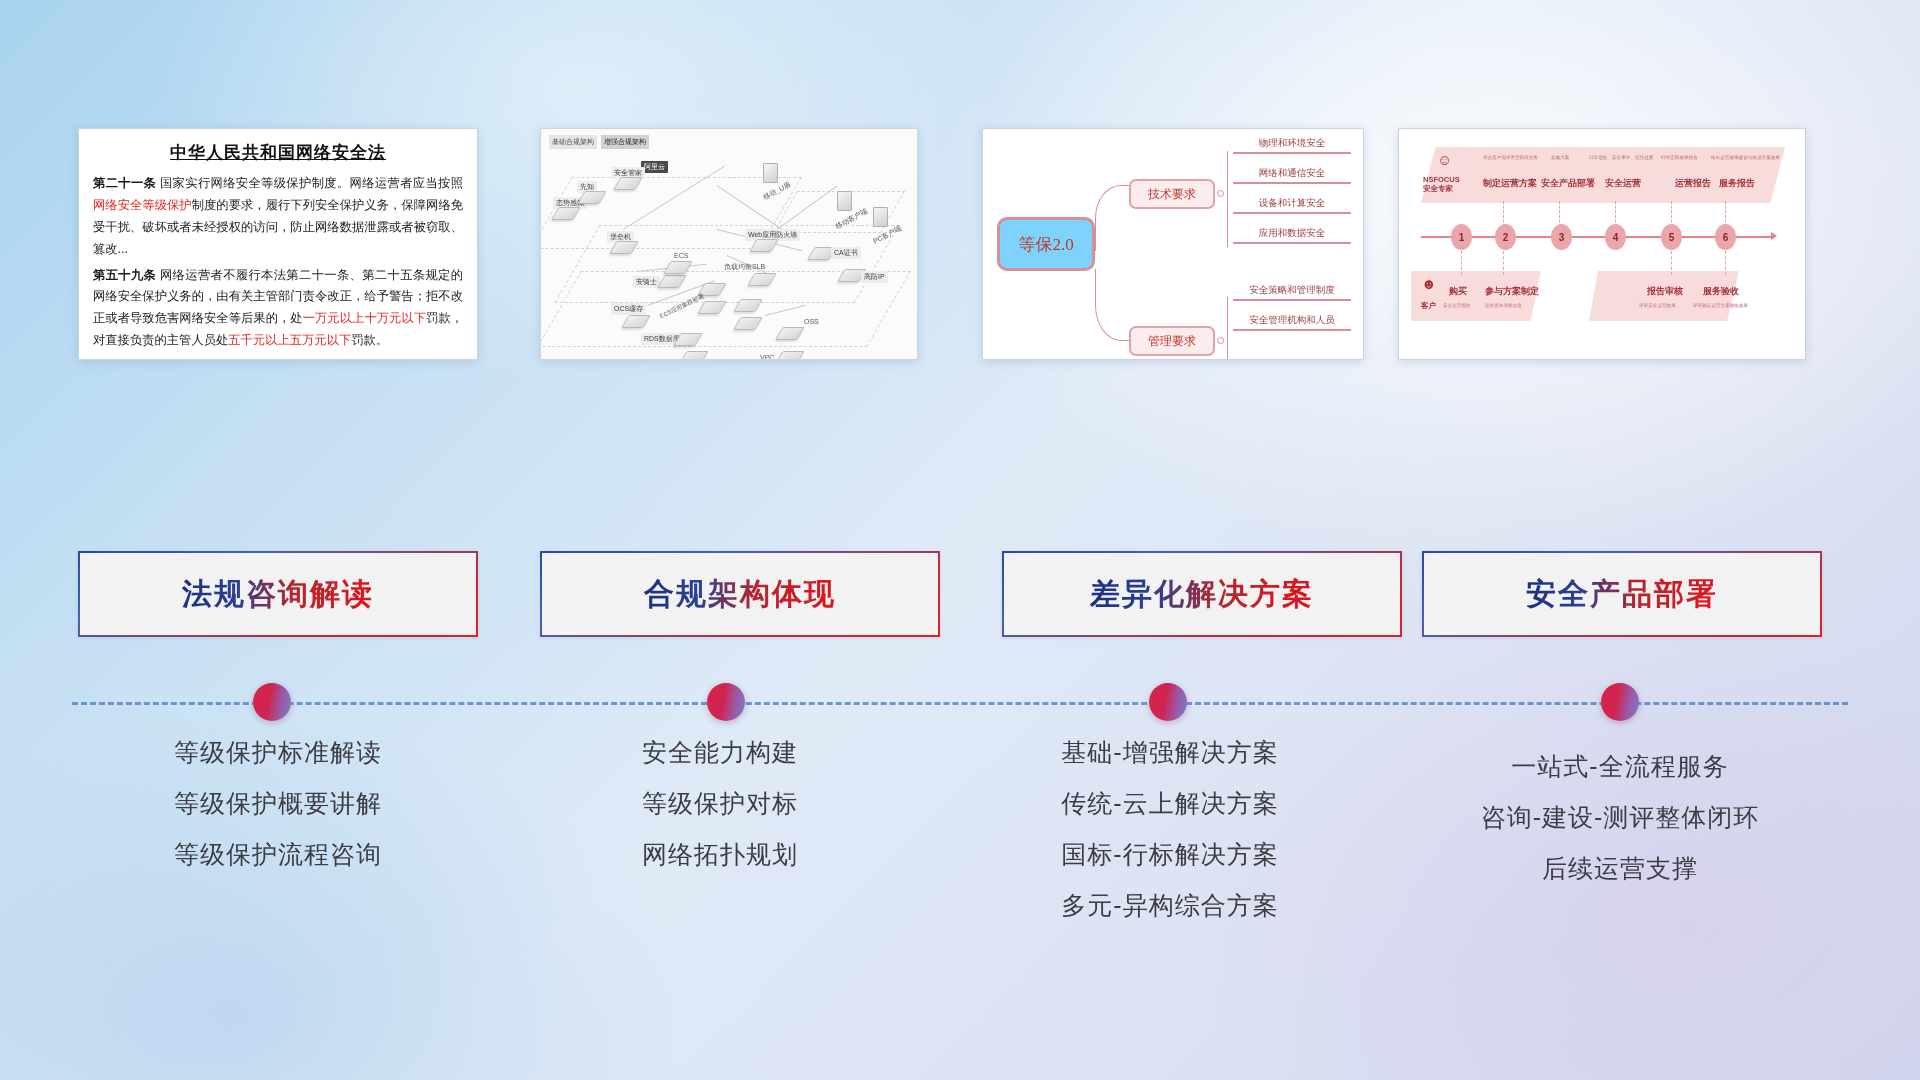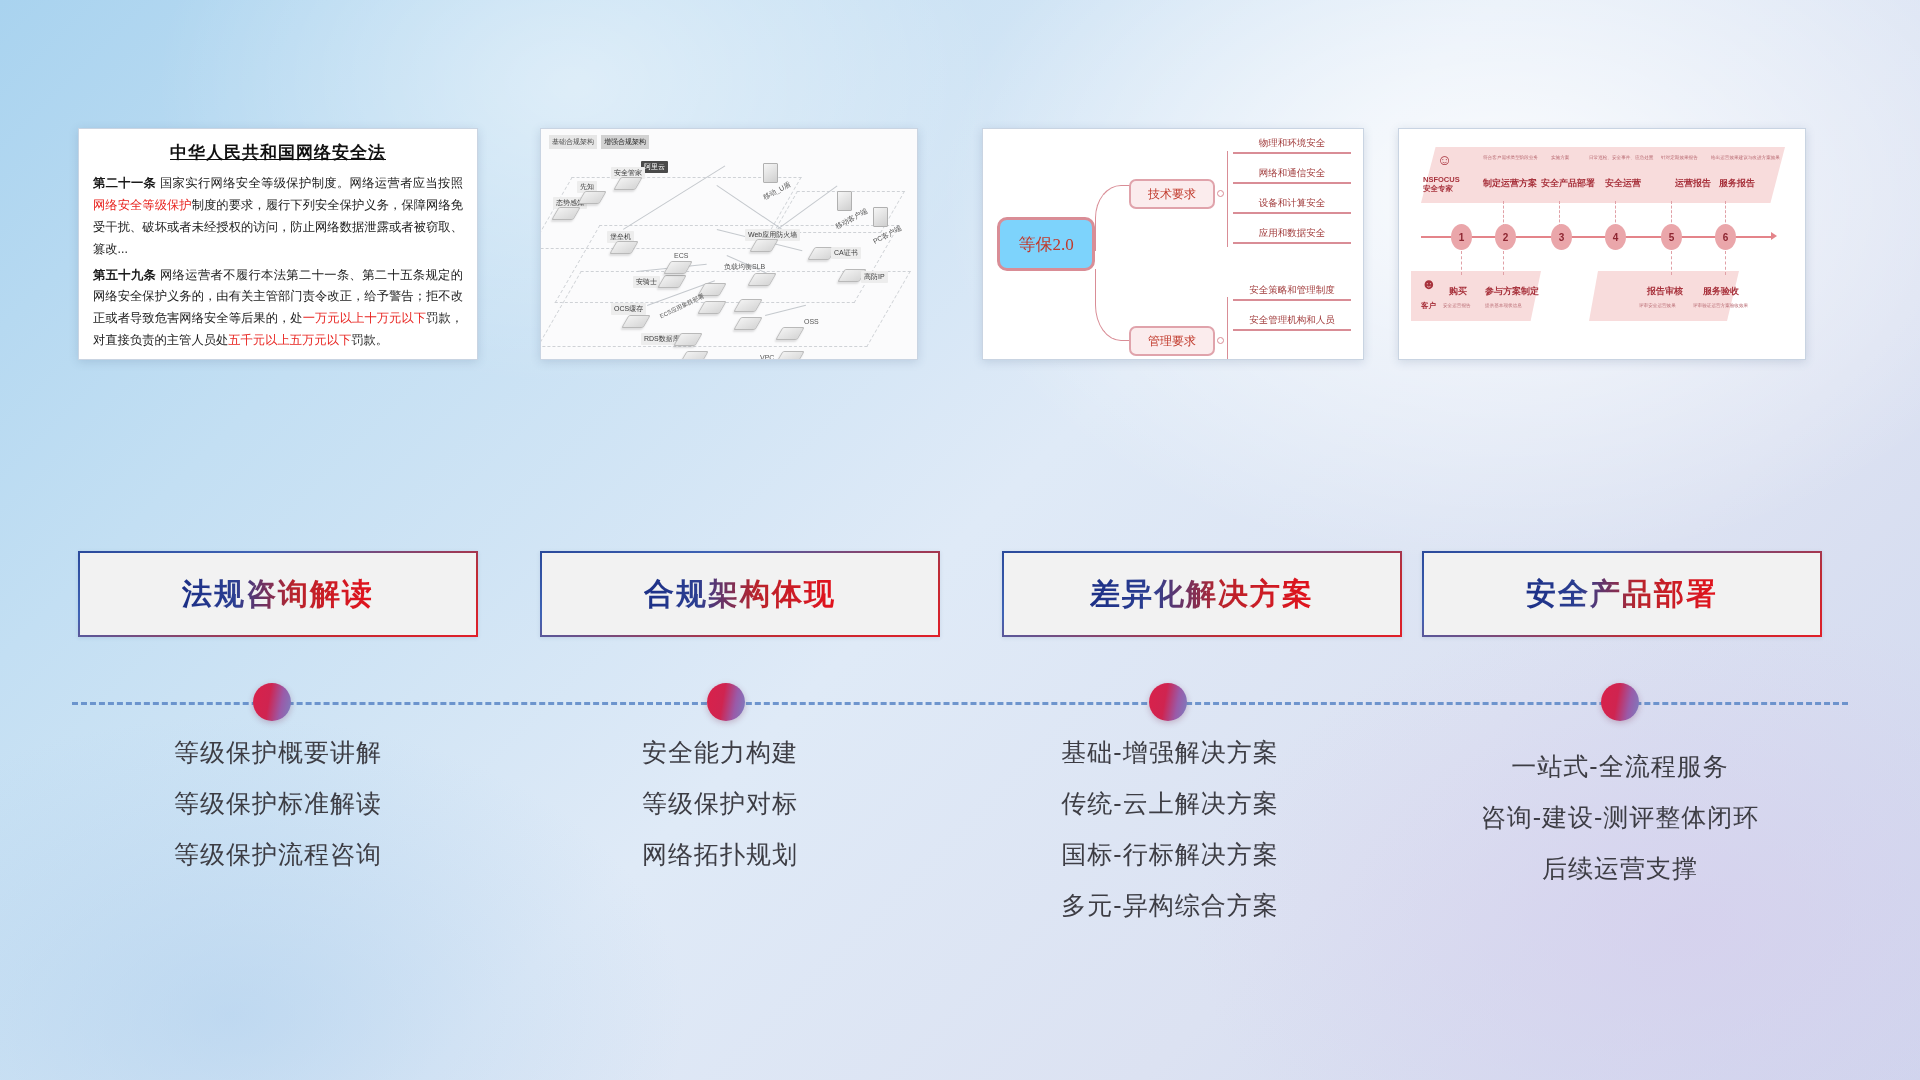--- a/index.html
+++ b/index.html
@@ -415,22 +415,22 @@
     <div class="timeline-line"></div>
     <div class="tl-dot td-1"></div>
     <div class="tl-dot td-2"></div>
     <div class="tl-dot td-3"></div>
     <div class="tl-dot td-4"></div>
   </div>
 
   <div class="lists">
 
     <div class="list-col lc-1">
+      <div class="list-item">等级保护标准解读</div>
       <div class="list-item">等级保护概要讲解</div>
-      <div class="list-item">等级保护标准解读</div>
       <div class="list-item">等级保护流程咨询</div>
     </div>
 
     <div class="list-col lc-2">
       <div class="list-item">安全能力构建</div>
       <div class="list-item">等级保护对标</div>
       <div class="list-item">网络拓扑规划</div>
     </div>
 
     <div class="list-col lc-3">

